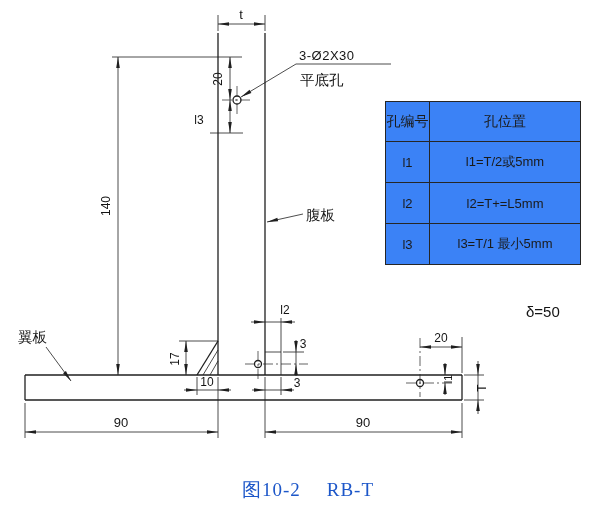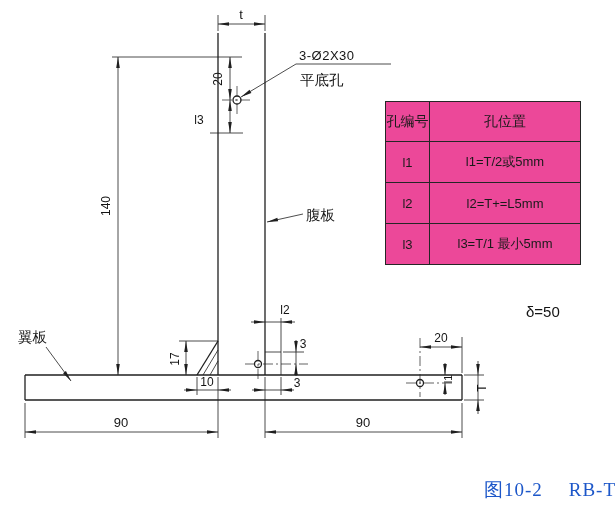--- a/index.html
+++ b/index.html
@@ -7,29 +7,29 @@
     font-family:"Liberation Sans","DejaVu Sans",sans-serif;}
   svg{position:absolute;left:0;top:0;}
   svg .obj{stroke:#1f1f1f;stroke-width:1.3;fill:none;}
   svg .dim{stroke:#1f1f1f;stroke-width:0.8;fill:none;}
   svg .cl{stroke:#1f1f1f;stroke-width:0.7;fill:none;stroke-dasharray:10 3 2 3;}
   svg .hatch{stroke:#1f1f1f;stroke-width:0.8;}
   svg text{fill:#141414;font-family:"Liberation Sans","DejaVu Sans",sans-serif;}
   .t11{font-size:11px}.t12{font-size:12px}.t13{font-size:13px}.t14{font-size:14.5px}.t15{font-size:15px}
   .sp{letter-spacing:0.5px}
   .spec-table{position:absolute;left:385px;top:101px;border-collapse:collapse;table-layout:fixed;
-    width:196px;background:#ec4899;color:#1a1a1a;}
+    width:196px;background:#3b82f6;color:#1a1a1a;}
   .spec-table th,.spec-table td{border:1px solid #262626;text-align:center;vertical-align:middle;
     padding:0;font-weight:normal;overflow:hidden;white-space:nowrap;}
   .spec-table col.c1{width:44px}
   .spec-table thead tr{height:40px}
   .spec-table tbody tr{height:41px}
   .spec-table th{font-size:14px}
   .spec-table td{font-size:13px}
-  .caption{position:absolute;left:0;top:477px;width:616px;text-align:right;
+  .caption{position:absolute;left:0;top:477px;width:616px;text-align:center;
     font-family:"Liberation Serif","DejaVu Serif",serif;font-size:19px;color:#1d57c9;letter-spacing:1px;}
   .caption .gap{margin-left:26px;}
 </style>
 </head>
 <body>
 
 <div class="canvas">
 
   <svg width="616" height="519" viewBox="0 0 616 519">
     <defs>

